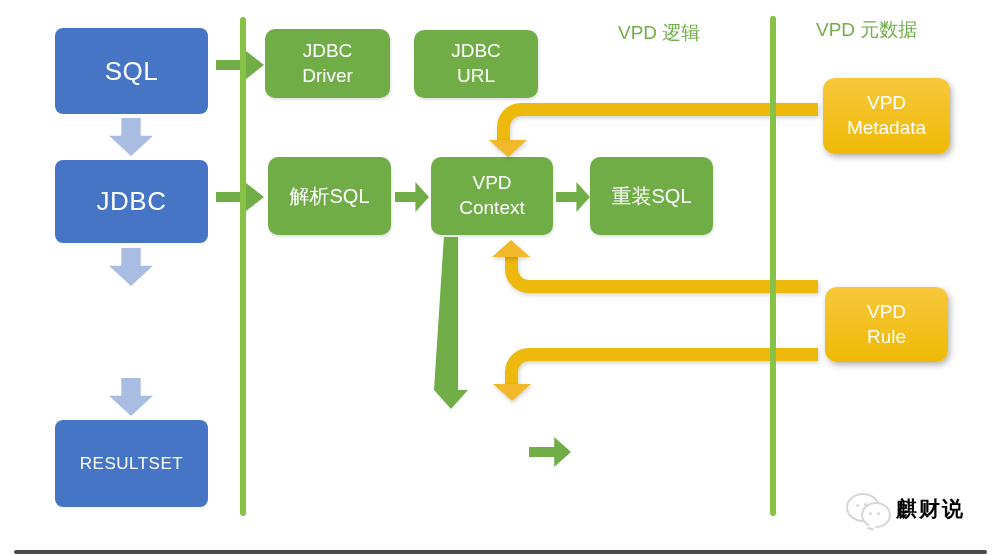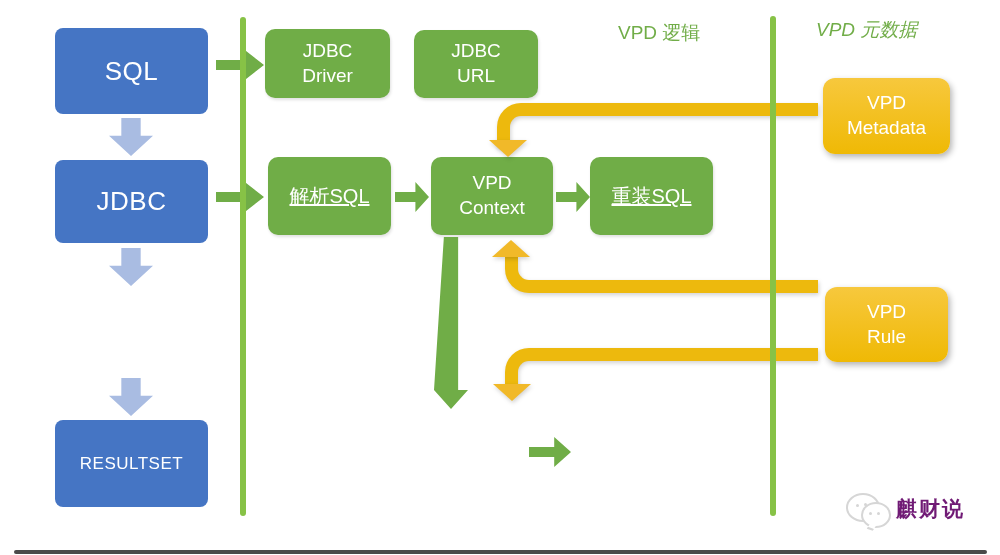--- a/index.html
+++ b/index.html
@@ -7,21 +7,21 @@
   #canvas{position:relative;width:1000px;height:555px;background:#ffffff;overflow:hidden;}
 
   .abs{position:absolute;}
 
   
   .box{display:flex;align-items:center;justify-content:center;text-align:center;
        color:#fff;box-sizing:border-box;}
   .box-blue{background:#4575C4;border-radius:8px;font-size:26px;letter-spacing:.5px;}
   .box-green{background:#70AD47;border-radius:10px;font-size:19px;line-height:1.3;
              box-shadow:1px 2px 3px rgba(0,0,0,0.12);}
-  .box-green.cjk{font-size:20px;text-decoration:underline;}
+  .box-green.cjk{font-size:20px;}
   .box-gold{background:linear-gradient(180deg,#F7C83D 0%,#EFB905 100%);
             border-radius:12px;font-size:19px;line-height:1.3;
             box-shadow:2px 3px 6px rgba(0,0,0,0.30);}
 
   
   .divider{background:#87C246;border-radius:3px;z-index:6;}
 
   
   .barrow{width:44px;height:38px;background:#A9BCE2;
           clip-path:polygon(28% 0,72% 0,72% 47%,100% 47%,50% 100%,0 47%,28% 47%);}
@@ -43,39 +43,39 @@
   .gold-head.down{border-left:19px solid transparent;border-right:19px solid transparent;
                   border-top:17px solid #F1B929;}
   .gold-head.up{border-left:19px solid transparent;border-right:19px solid transparent;
                 border-bottom:17px solid #F1B929;}
 
   
   .sec-label{color:#71AD48;font-size:19px;white-space:nowrap;}
 
   
   .wm{display:flex;align-items:center;color:#CBCBCB;}
-  .wm-text{font-size:21px;font-weight:600;letter-spacing:2px;color:#701a75;margin-left:8px;}
+  .wm-text{font-size:21px;font-weight:600;letter-spacing:2px;color:#000000;margin-left:8px;}
   .bubble{position:absolute;background:#fff;border:2px solid #D6D6D6;border-radius:50%;}
   .bubble .eye{position:absolute;width:3px;height:3px;border-radius:50%;background:#D6D6D6;}
   .bubble .tail{position:absolute;width:7px;height:7px;background:#fff;
                 border-right:2px solid #D6D6D6;border-bottom:2px solid #D6D6D6;}
 
   
   .bottom-bar{background:#4a4a4a;border-radius:2px;}
 </style>
 </head>
 <body>
 
 <div id="canvas">
 
   <div class="abs divider" style="left:240px;top:17px;width:6px;height:499px;"></div>
   <div class="abs divider" style="left:770px;top:16px;width:6px;height:500px;"></div>
 
   <div class="abs sec-label" style="left:618px;top:20px;">VPD 逻辑</div>
-  <div class="abs sec-label" style="left:816px;top:17px;font-style:italic;">VPD 元数据</div>
+  <div class="abs sec-label" style="left:816px;top:17px;">VPD 元数据</div>
 
   <div class="abs box box-blue" style="left:55px;top:28px;width:153px;height:86px;">
     <span>SQL</span>
   </div>
   <div class="abs box box-blue" style="left:55px;top:160px;width:153px;height:83px;">
     <span>JDBC</span>
   </div>
   <div class="abs box box-blue" style="left:55px;top:420px;width:153px;height:87px;font-size:17px;">
     <span>RESULTSET</span>
   </div>

